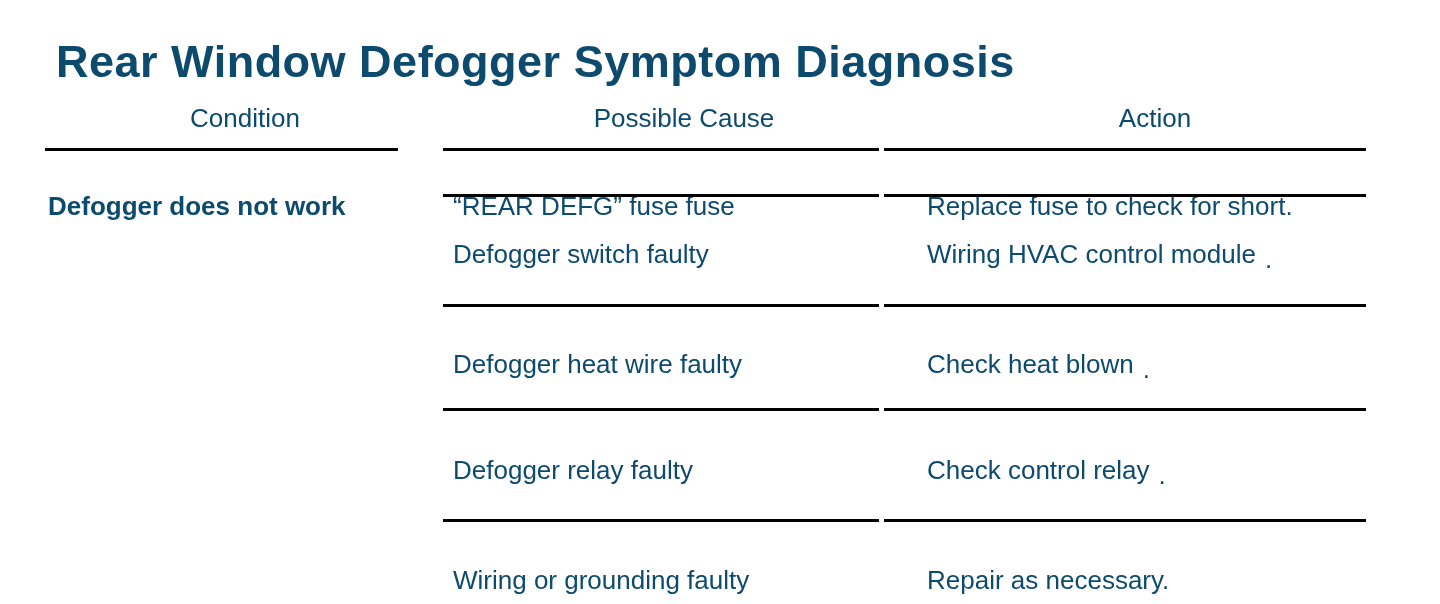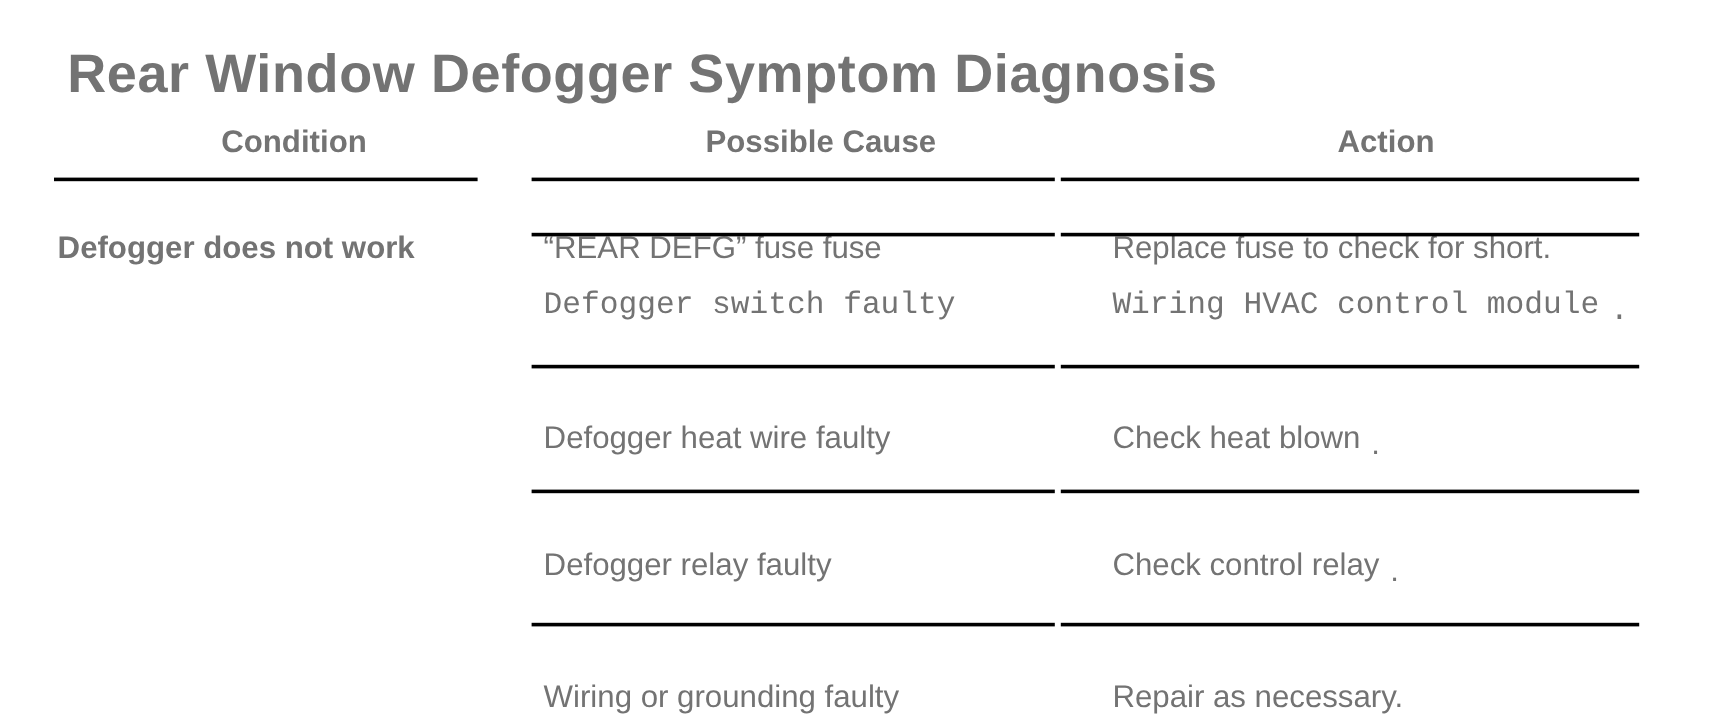--- a/index.html
+++ b/index.html
@@ -1,38 +1,38 @@
 <!DOCTYPE html>
 <html><head>
 <meta charset="utf-8">
 <style>
   html, body { margin: 0; padding: 0; }
   .page {
     position: relative;
     width: 1440px;
     height: 604px;
     background: #ffffff;
-    color: #737373;
+    color: #0c4a6e;
     font-family: "Liberation Sans", sans-serif;
     overflow: hidden;
   }
   .title {
     position: absolute;
     left: 56px;
     top: 6px;
     font-size: 45px;
     font-weight: bold;
     letter-spacing: 0.5px;
     white-space: nowrap;
   }
   .hdr {
     position: absolute;
     top: 103px;
     font-size: 26px;
-    font-weight: bold;
+    font-weight: normal;
     transform: translateX(-50%);
     white-space: nowrap;
   }
   .hdr-condition { left: 245px; }
   .hdr-cause     { left: 684px; }
   .hdr-action    { left: 1155px; }
 
   .rule { position: absolute; height: 3px; background: #000000; }
   .seg-a { left: 45px;  width: 353px; }
   .seg-b { left: 443px; width: 436px; }
@@ -47,21 +47,21 @@
     position: absolute;
     font-size: 26px;
     line-height: 30px;
     white-space: nowrap;
     margin-top: 34px;
   }
   .cond-col   { left: 48px; font-weight: bold; }
   .cause-col  { left: 453px; }
   .action-col { left: 927px; }
   .rtop1 { top: 157px; }
-  .rtop2 { top: 205px; font-family: Liberation Mono, monospace; }
+  .rtop2 { top: 205px; }
   .rtop3 { top: 315px; }
   .rtop4 { top: 421px; }
   .rtop5 { top: 531px; }
 
   .period-suffix {
     position: relative;
     top: 5px;
     margin-left: 9px;
   }
 </style>

